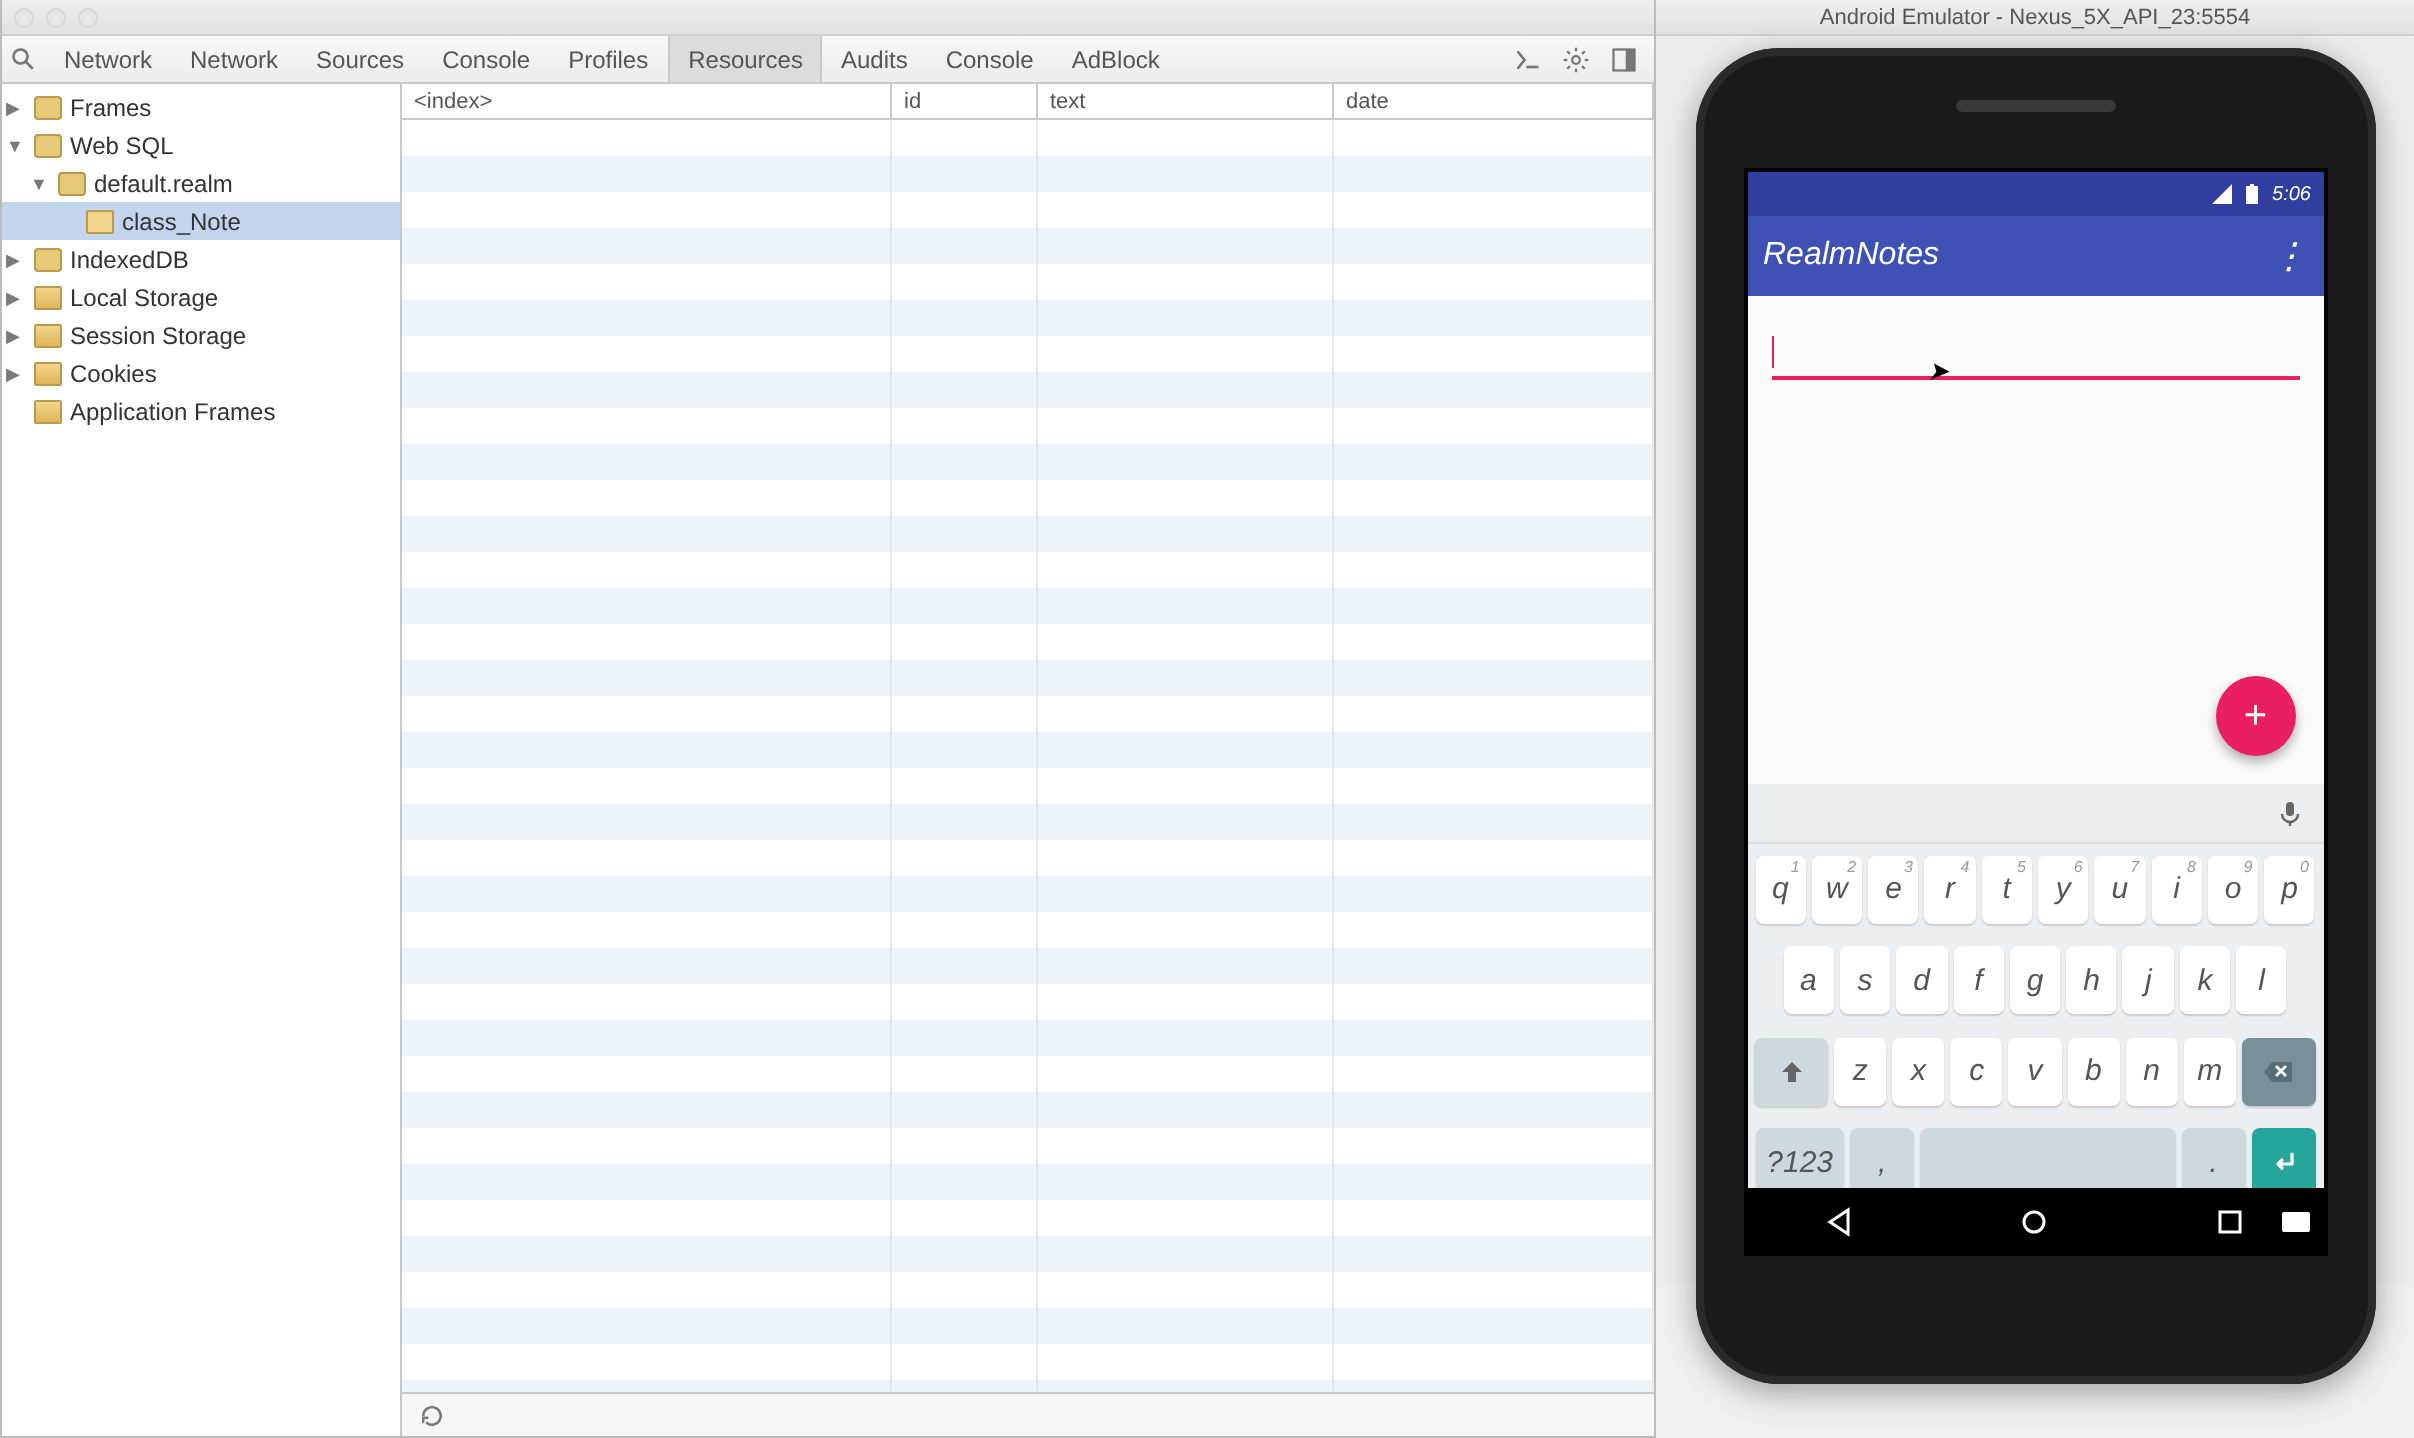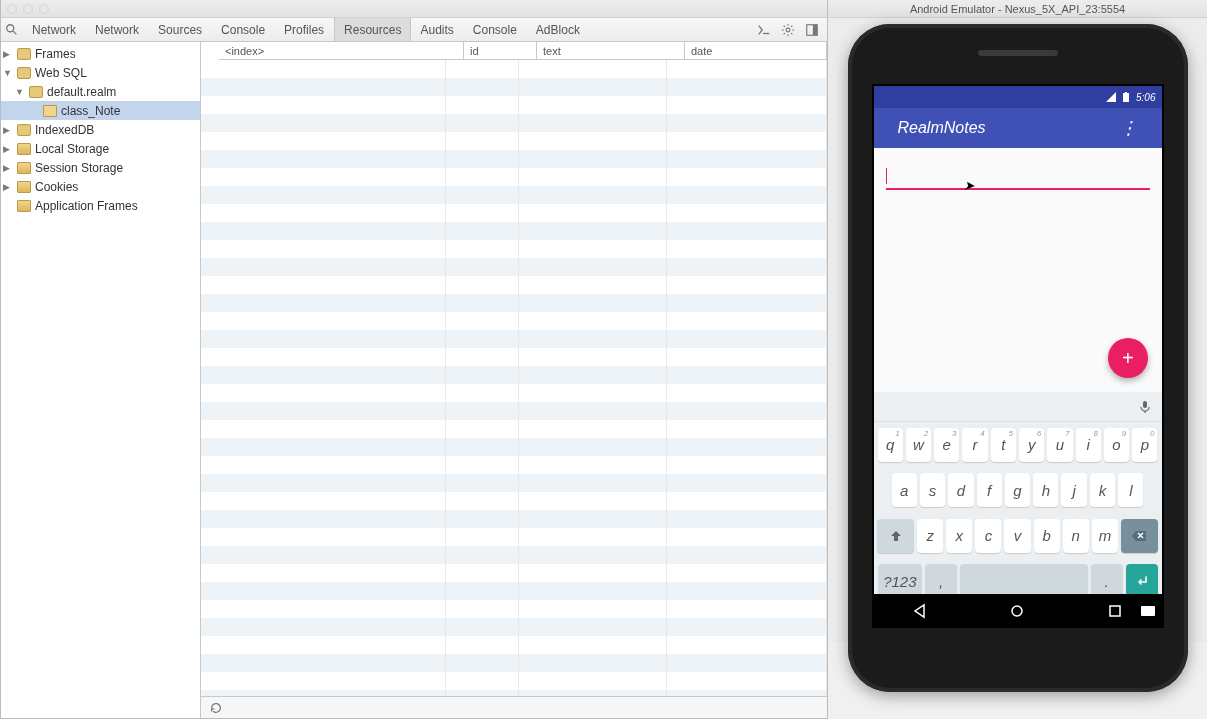--- a/index.html
+++ b/index.html
@@ -46,21 +46,21 @@
   width:14px; height:12px; display:inline-block; position:relative;
 }
 .folder-icon { background:#e7c97a; border:1px solid #b99a4a; border-radius:2px;}
 .db-icon { background:#e7c97a; border:1px solid #b99a4a; border-radius:2px;}
 .storage-icon { background:linear-gradient(#f0d58a,#e0b65a); border:1px solid #b99a4a; border-radius:1px;}
 .table-icon { background:#f0d58a; border:1px solid #b99a4a; border-radius:1px;}
 .ind0{padding-left:2px}.ind1{padding-left:14px}.ind2{padding-left:28px}
 
 
 .dt-grid { flex:1; display:flex; flex-direction:column; min-width:0;}
-.grid-head { display:flex; height:18px; border-bottom:1px solid #c8c8c8; background:#fff; font-size:11px; color:#555;margin-left:18px;}
+.grid-head { display:flex; height:18px; border-bottom:1px solid #c8c8c8; background:#fff; font-size:11px; color:#555;}
 .grid-head .gh { border-right:1px solid #c8c8c8; display:flex; align-items:center; padding-left:6px;}
 .gh-index{width:245px}.gh-id{width:73px}.gh-text{width:148px}.gh-date{flex:1}
 .grid-rows { flex:1; overflow:auto; position:relative;}
 .gr-row { height:18px; display:flex; }
 .gr-row:nth-child(even){background:#eef3f8;}
 .gr-cell{border-right:1px solid #e8e8e8;}
 .gr-index{width:245px}.gr-id{width:73px}.gr-text{width:148px}.gr-date{flex:1}
 .grid-footer{height:22px;border-top:1px solid #c8c8c8;background:#f6f6f6;display:flex;align-items:center;padding-left:8px;}
 
 
@@ -78,21 +78,21 @@
   width: 340px; height: 668px; background:#1b1b1b; border-radius:42px;
   box-shadow: 0 4px 16px rgba(0,0,0,.35), inset 0 0 0 4px #2a2a2a;
   position:relative; display:flex; flex-direction:column; align-items:center;
 }
 .speaker { position:absolute; top:26px; width:80px; height:6px; background:#3a3a3a; border-radius:3px;}
 .screen {
   position:absolute; top:60px; width:292px; height:522px; background:#fff; border:2px solid #000;
   display:flex; flex-direction:column; overflow:hidden;font-style:italic;
 }
 .statusbar { height:22px; background:#303f9f; color:#fff; font-size:10px; display:flex; align-items:center; justify-content:flex-end; padding:0 6px; gap:6px;}
-.appbar { height:40px; background:#3f51b5; color:#fff; display:flex; align-items:center; padding:0 24px; font-size:16px; font-weight:500;gap:27px;}
+.appbar { height:40px; background:#3f51b5; color:#fff; display:flex; align-items:center; padding:0 8px; font-size:16px; font-weight:500;gap:27px;}
 .appbar .spacer{flex:1}
 .app-content { flex:1; position:relative; background:#fafafa;}
 .note-input {
   position:absolute; top:18px; left:12px; right:12px; height:24px;
   border:none; border-bottom:2px solid #e91e63; background:transparent; outline:none;
 }
 .note-cursor { position:absolute; left:0; top:2px; width:1px; height:16px; background:#e91e63;}
 .mouse-cur { position:absolute; left:78px; top:12px; font-size:13px; color:#000;}
 .fab {
   position:absolute; right:14px; bottom:14px; width:40px; height:40px; border-radius:50%;

